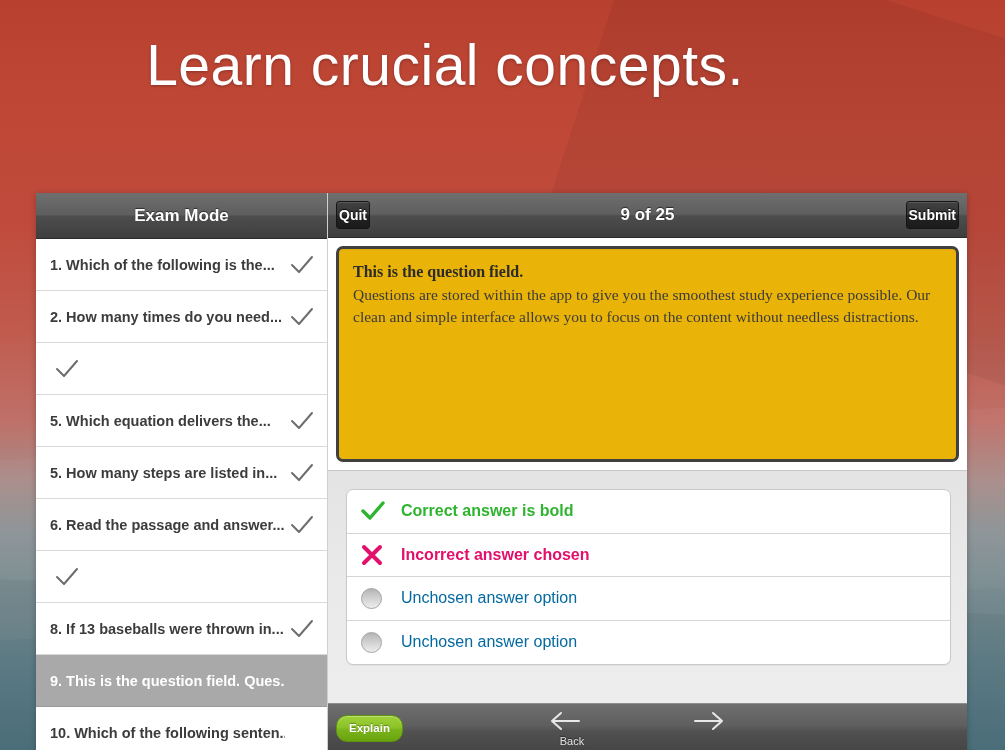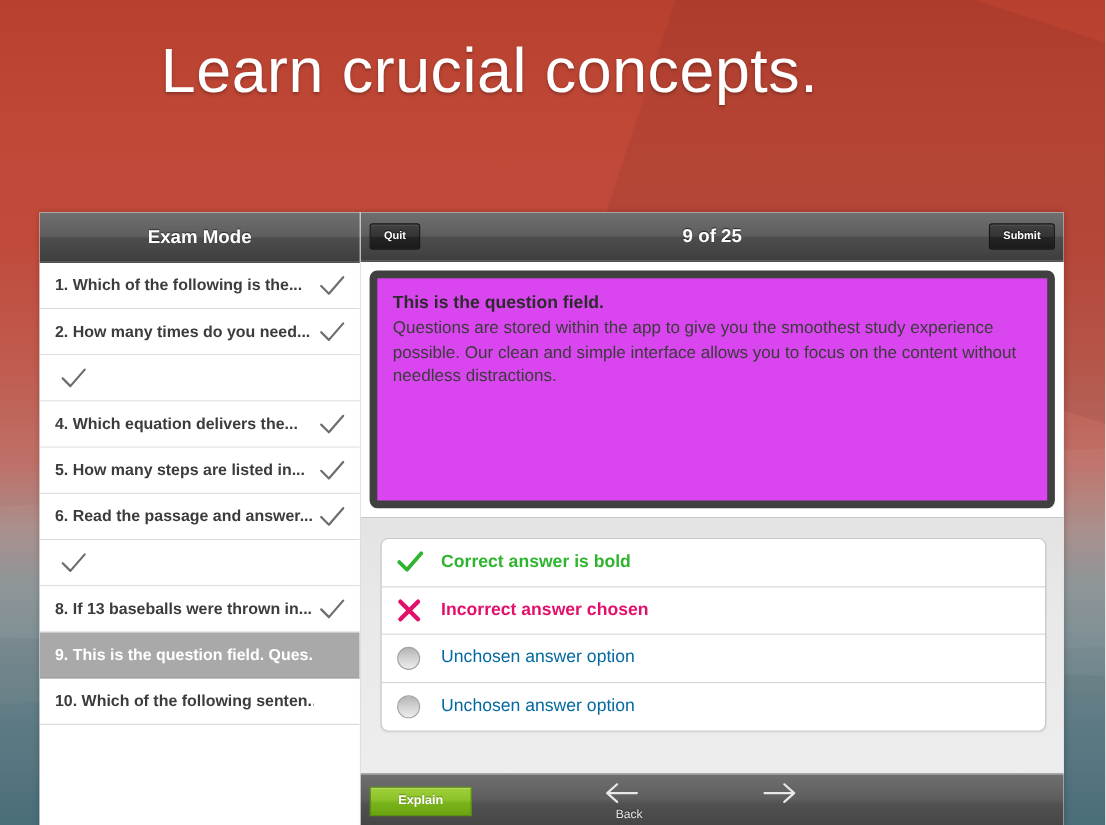--- a/index.html
+++ b/index.html
@@ -115,21 +115,21 @@
     justify-content: center;
     text-shadow: 0 -1px 1px rgba(0,0,0,0.55);
     border-bottom: 1px solid #2b2b2b;
   }
   #q-list {
     flex: 1 1 auto;
     overflow: hidden;
     background: #ffffff;
   }
   .q-item {
-    height: 42px;
+    height: 52px;
     display: flex;
     align-items: center;
     padding: 0 8px 0 14px;
     border-bottom: 1px solid #d9d9d9;
     box-sizing: border-box;
     background: #ffffff;
   }
   .q-item .q-label {
     flex: 1 1 auto;
     font-size: 14.5px;
@@ -168,23 +168,23 @@
     padding: 0 8px;
     position: relative;
     border-bottom: 1px solid #2b2b2b;
     box-sizing: border-box;
   }
   .tb-btn {
     background: linear-gradient(to bottom, #424242 0%, #333333 50%, #242424 51%, #1b1b1b 100%);
     border: 1px solid #151515;
     border-radius: 3px;
     color: #ffffff;
-    font-size: 10px;
-    font-weight: bold;
-    padding: 6px 12px;
+    font-size: 14px;
+    font-weight: bold;
+    padding: 6px 2px;
     line-height: 1;
     text-shadow: 0 -1px 1px rgba(0,0,0,0.8);
     box-shadow: inset 0 1px 0 rgba(255,255,255,0.12);
     cursor: pointer;
   }
   #quit-button { margin-right: auto; }
   #submit-button { margin-left: auto; }
   #progress-label {
     position: absolute;
     left: 0; right: 0;
@@ -201,26 +201,27 @@
     flex: 0 0 233px;
     background: #ffffff;
     padding: 8px;
     box-sizing: border-box;
     border-bottom: 1px solid #c7c7c7;
   }
   #question-field {
     width: 100%;
     height: 100%;
     box-sizing: border-box;
-    border: 7px solid #404040;
+    border: 3px solid #404040;
     border-radius: 7px;
-    background: #d946ef;
+    background: #eab308;
     padding: 12px 14px;
     box-shadow: inset 0 1px 2px rgba(0,0,0,0.04);
     overflow: hidden;
+    font-family: Liberation Serif, serif;
   }
   #question-title {
     font-size: 16px;
     font-weight: bold;
     color: #2b2b2b;
     line-height: 22px;
   }
   #question-body {
     font-size: 15.5px;
     color: #3b3b3b;
@@ -279,25 +280,25 @@
     display: flex;
     align-items: center;
     position: relative;
     padding: 0 8px;
     box-sizing: border-box;
     border-top: 1px solid #8e8e8e;
   }
   #explain-button {
     background: linear-gradient(to bottom, #9fd13a 0%, #8cc328 45%, #7ab41c 55%, #69a40f 100%);
     border: 1px solid #5e9410;
-    border-radius: 0;
+    border-radius: 11px;
     color: #ffffff;
     font-size: 11.5px;
     font-weight: bold;
-    padding: 7px 25px;
+    padding: 7px 12px;
     line-height: 1;
     text-shadow: 0 -1px 1px rgba(0,0,0,0.35);
     box-shadow: inset 0 1px 0 rgba(255,255,255,0.3);
     cursor: pointer;
   }
   .navbtn {
     position: absolute;
     top: 4px;
     width: 76px;
     display: flex;
@@ -350,21 +351,21 @@
             </div>
           </div>
           <div class="q-item">
             <div class="q-check">
               <svg width="26" height="22" viewBox="0 0 26 22">
                 <path d="M3 11 L10 18 L23 3" fill="none" stroke="#6d6d6d" stroke-width="2" stroke-linecap="round" stroke-linejoin="round"></path>
               </svg>
             </div>
           </div>
           <div class="q-item">
-            <div class="q-label">4. Which equation delivers the...</div>
+            <div class="q-label">5. Which equation delivers the...</div>
             <div class="q-check">
               <svg width="26" height="22" viewBox="0 0 26 22">
                 <path d="M3 11 L10 18 L23 3" fill="none" stroke="#6d6d6d" stroke-width="2" stroke-linecap="round" stroke-linejoin="round"></path>
               </svg>
             </div>
           </div>
           <div class="q-item">
             <div class="q-label">5. How many steps are listed in...</div>
             <div class="q-check">
               <svg width="26" height="22" viewBox="0 0 26 22">

